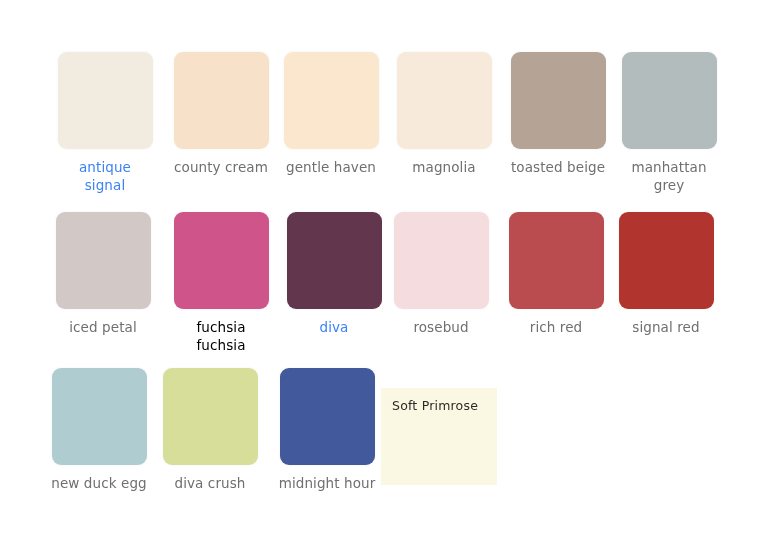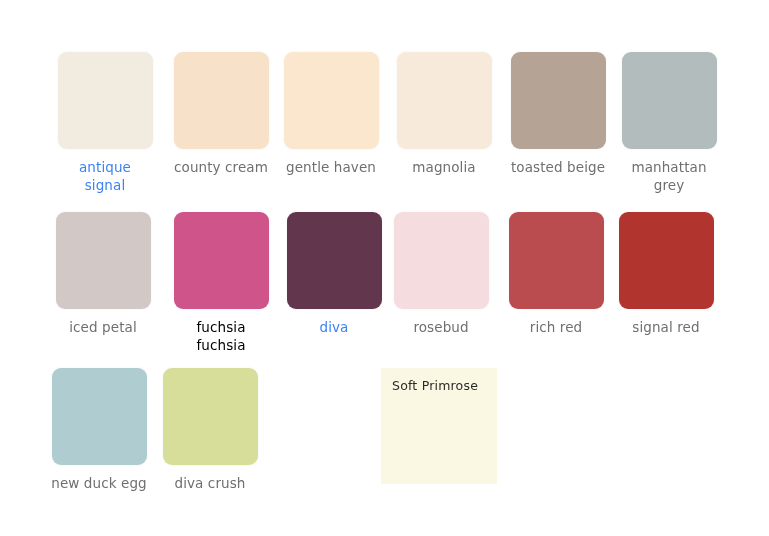--- a/index.html
+++ b/index.html
@@ -86,21 +86,22 @@
   .r2.c4 { left: 497px; }
   .r2.c5 { left: 607px; }
 
   .r3.c0 { left: 40px; }
   .r3.c1 { left: 151px; }
   .r3.c2 { left: 268px; }
   .r3.c3 { left: 380px; }
 
   .cell-primrose .chip {
     width: 116px;
-    height: 116px;
+    height: 97px;
+    margin-top: 20px;
   }
 </style>
 </head>
 <body style="background-color: rgb(255, 255, 255);">
 
 <div id="palette">
 
   <div class="swatch-cell r1 c0">
     <div class="chip" style="background-color: rgb(242, 235, 224);"></div>
     <span class="chip-label" style="color: #3b82f6;">
@@ -173,20 +174,24 @@
   <div class="swatch-cell r3 c0">
     <div class="chip" style="background-color: rgb(175, 205, 208);"></div>
     <span class="chip-label" style="color: rgb(111, 111, 111);">new duck egg</span>
   </div>
 
   <div class="swatch-cell r3 c1">
     <div class="chip" style="background-color: rgb(215, 222, 154);"></div>
     <span class="chip-label" style="color: rgb(111, 111, 111);">diva crush</span>
   </div>
 
+  <div class="swatch-cell r3 c2">
+    <div class="chip" style="background-color: rgb(66, 89, 155);"></div>
+    <span class="chip-label" style="color: rgb(111, 111, 111);">midnight hour</span>
+  </div>
 
   <div class="swatch-cell r3 c3 cell-primrose">
     <div class="chip chip-square" style="background-color: rgb(250, 247, 226);">
       <span class="chip-inner-label">Soft Primrose</span>
     </div>
   </div>
 
 </div>
 
 </body></html>

